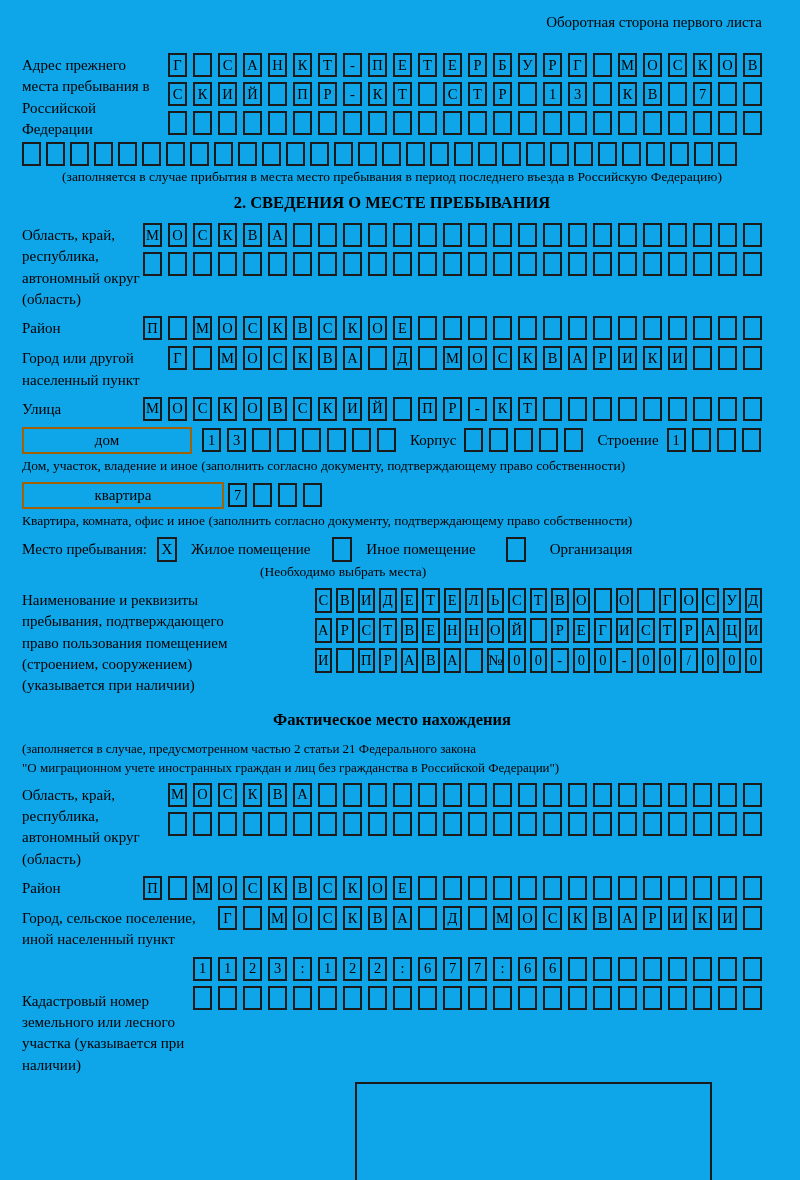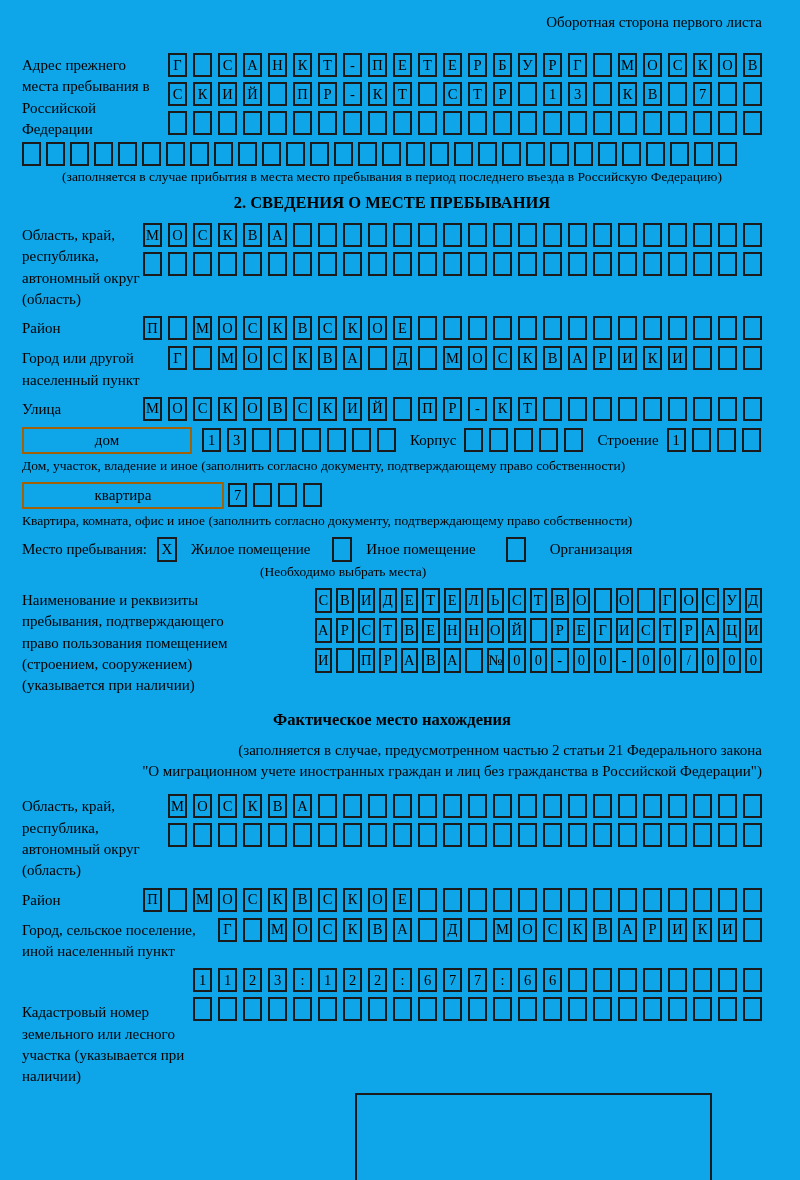--- a/index.html
+++ b/index.html
@@ -35,21 +35,21 @@
   .apt-box{width:202px;margin-right:4px;}
   .inline-lbl{font-size:15px;margin:0 8px 0 14px;}
   .note-left{font-size:13.5px;margin:0 0 8px 0;}
   .stay-row{display:flex;align-items:center;font-size:15px;margin:4px 0 2px 0;}
   .chk{
     width:20px;height:25px;box-sizing:border-box;border:2px solid #1b1b1b;
     display:flex;align-items:center;justify-content:center;font-size:15px;
     margin:0 14px 0 10px;
   }
   .stay-note{font-size:13.5px;padding-left:238px;margin-bottom:8px;}
-  .fact-note{font-size:15px;text-align:right;line-height:1.4;margin-bottom:12px;}
+  .fact-note{font-size:13px;text-align:left;line-height:1.4;margin-bottom:6px;}
   .stamp-wrap{width:458px;margin-left:auto;margin-top:4px;}
   .stamp-box{width:357px;height:177px;box-sizing:border-box;border:2px solid #1b1b1b;margin:0 auto 6px auto;}
   .mb2{margin-bottom:2px;} .mt14{margin-top:14px;}
 </style>
 </head>
 <body>
 
 <div class="page">
 
   <div class="hdr-right">Оборотная сторона первого листа</div>

